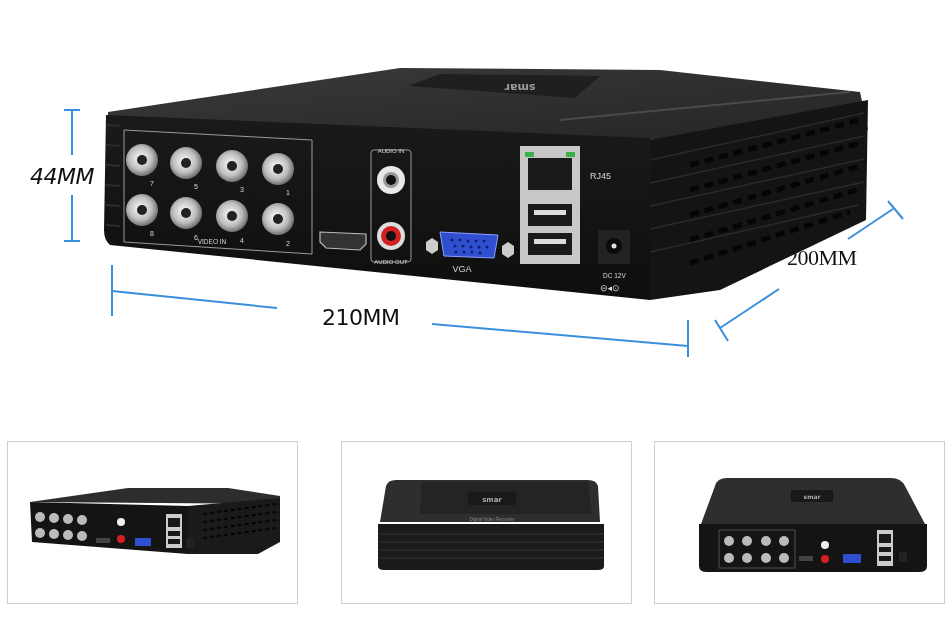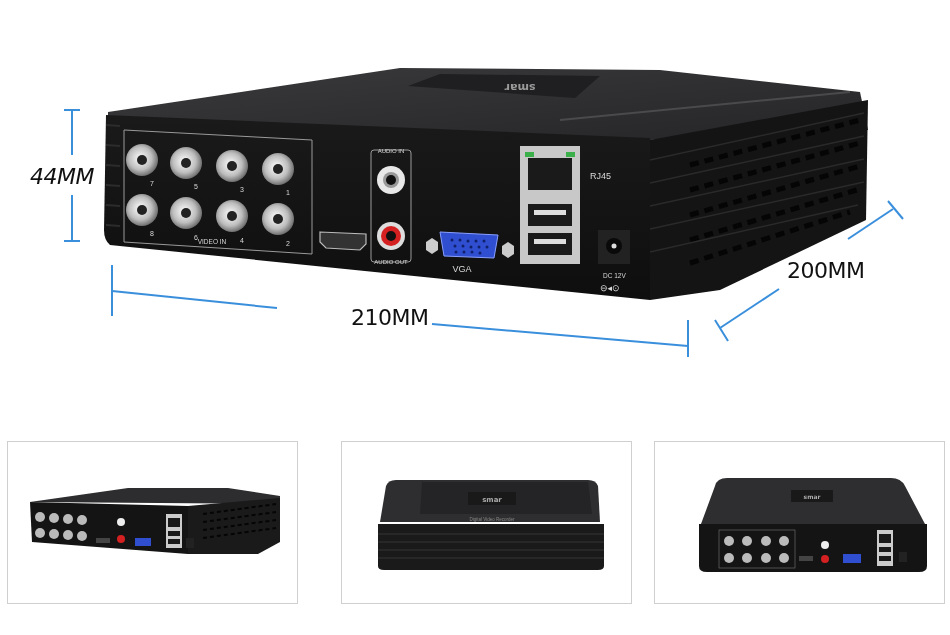--- a/index.html
+++ b/index.html
@@ -161,22 +161,22 @@
   <line class="blue" x1="432" y1="324" x2="688" y2="346"></line>
   <line class="blue" x1="688" y1="320" x2="688" y2="357"></line>
 
   <line class="blue" x1="848" y1="239" x2="893" y2="209"></line>
   <line class="blue" x1="888" y1="201" x2="903" y2="219"></line>
   <line class="blue" x1="720" y1="328" x2="779" y2="289"></line>
   <line class="blue" x1="715" y1="320" x2="728" y2="341"></line>
 </svg>
 
 <div class="dim-label" style="left:30px;top:164px;font-style:italic;">44MM</div>
-<div class="dim-label" style="left:322px;top:305px;margin-left:29px;">210MM</div>
-<div class="dim-label" style="left:787px;top:258px;">200MM</div>
+<div class="dim-label" style="left:322px;top:305px;">210MM</div>
+<div class="dim-label" style="left:787px;top:245px;font-family:Liberation Serif, serif;">200MM</div>
 
 <div class="thumb" style="left:7px;">
   <svg width="289" height="161" viewBox="0 0 289 161">
     <path d="M22 60 L120 46 L220 46 L272 54 L272 62 Z" fill="#2d2d2f"></path>
     <path d="M22 60 L180 64 L180 112 L24 100 Z" fill="#141415"></path>
     <path d="M180 64 L272 56 L272 100 L250 112 L180 112 Z" fill="#1a1a1b"></path>
     <g stroke="#050505" stroke-width="2" stroke-dasharray="4 3">
       <line x1="195" y1="72" x2="268" y2="62"></line>
         <line x1="195" y1="80" x2="268" y2="70"></line>
         <line x1="195" y1="88" x2="268" y2="78"></line>

